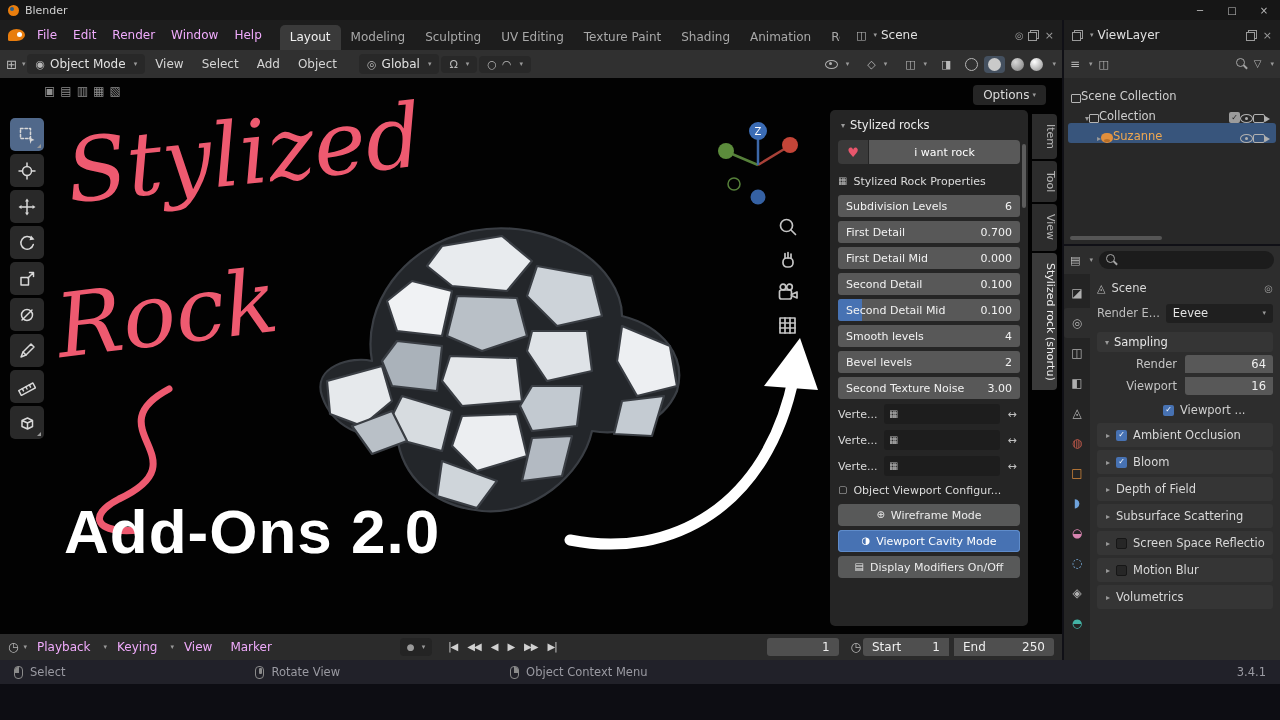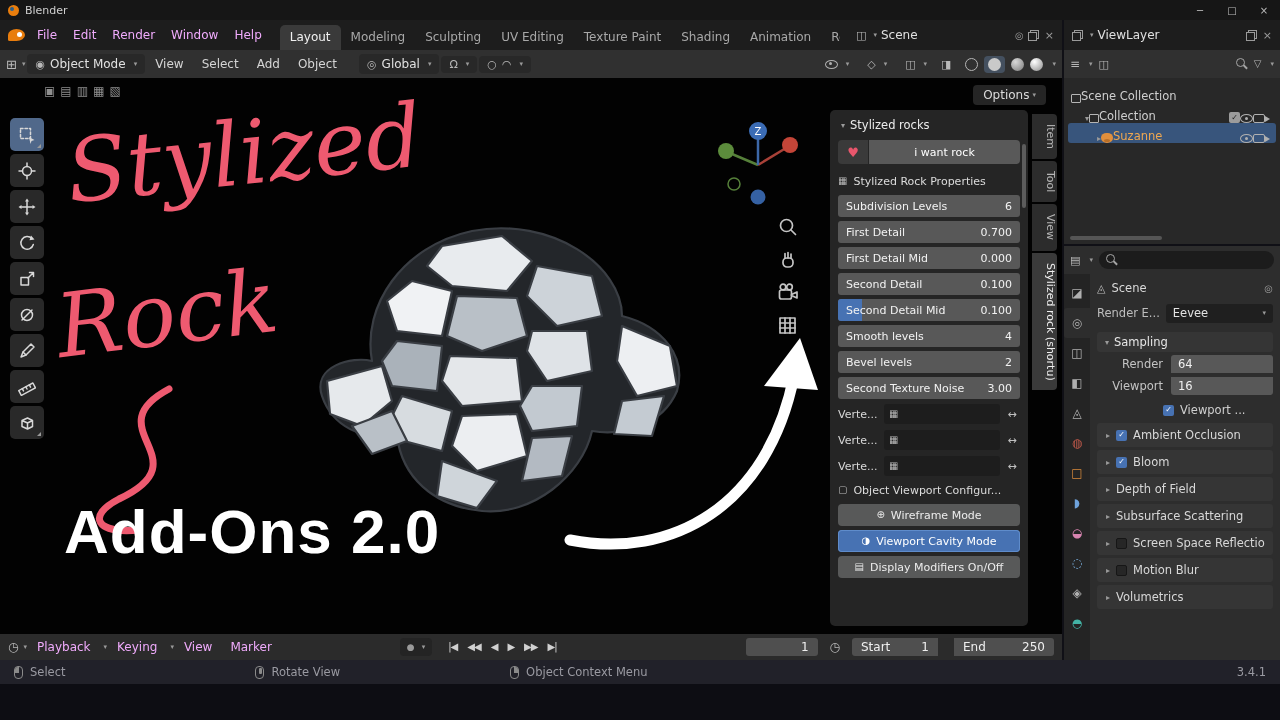--- a/index.html
+++ b/index.html
@@ -125,34 +125,34 @@
   .ptab{width:26px;height:30px;display:flex;align-items:center;justify-content:center;font-size:12px;color:#b0b0b0}
   .ptab.active{background:#2d2d2d;border-radius:3px 0 0 3px}
   .props-main{position:absolute;left:26px;top:28px;right:0;bottom:0;padding:4px 7px;font-size:11.5px}
   .crumb{height:20px;display:flex;align-items:center;gap:6px;color:#dadada}
   .engine-row{height:24px;display:flex;align-items:center;margin-top:3px;gap:6px}
   .engine-label{color:#bdbdbd;white-space:nowrap}
   .engine-dd{flex:1;height:19px;background:#1f1f1f;border-radius:3px;display:flex;align-items:center;padding:0 7px;color:#e2e2e2}
   .sec-header{height:20px;background:#353535;border-radius:3px;display:flex;align-items:center;gap:5px;padding:0 5px;margin-top:7px;color:#e6e6e6}
   .samp-row{height:20px;display:flex;align-items:center;margin-top:2px}
   .samp-label{flex:1;text-align:right;padding-right:8px;color:#c4c4c4}
-  .samp-val{width:102px;background:#585858;color:#f0f0f0;padding:2px 7px;border-radius:0}
+  .samp-val{width:88px;background:#585858;color:#f0f0f0;text-align:right;padding:2px 7px;border-radius:0}
   .samp-row.first .samp-val{border-radius:3px 3px 0 0}
   .samp-row.last .samp-val{border-radius:0 0 3px 3px}
   .cb-row{height:20px;display:flex;align-items:center;gap:6px;margin-top:4px;padding-left:66px;color:#cfcfcf;white-space:nowrap;overflow:hidden}
   .panel-row{height:24px;background:#353535;border-radius:3px;display:flex;align-items:center;gap:6px;padding:0 6px;margin-top:3px;color:#d8d8d8;white-space:nowrap;overflow:hidden}
 
   
   .timeline{position:absolute;left:0;top:634px;width:1062px;height:26px;background:#2b2b2b;display:flex;align-items:center;font-size:12px;padding:0 8px;gap:2px}
   .rec-pill{margin-left:118px;background:#242424;border-radius:4px;height:18px;display:flex;align-items:center;gap:4px;padding:0 7px}
   .transport{display:flex;align-items:center;gap:10px;margin-left:14px}
   .transport .icon{font-size:10px;color:#d0d0d0;letter-spacing:-1px}
   .tl-pill{background:#4f4f4f;height:18px;border-radius:3px;display:flex;align-items:center;padding:0 9px;gap:10px;color:#efefef}
   .frame-pill{width:72px;justify-content:flex-end;margin-left:auto}
-  .startend{display:flex;gap:16px;margin-left:10px}
+  .startend{display:flex;gap:5px;}
   .startend .tl-pill:first-child{border-radius:3px 0 0 3px;width:86px;justify-content:space-between}
   .startend .tl-pill:last-child{border-radius:0 3px 3px 0;width:100px;justify-content:space-between}
 
   
   .statusbar{position:absolute;left:0;top:660px;width:1280px;height:24px;background:#212129;display:flex;align-items:center;font-size:11.5px;color:#9a9aa2;padding:0 14px}
   .hint{display:flex;align-items:center;gap:7px}
   .mouse{width:9px;height:13px;border:1px solid #8a8a8a;border-radius:4px;position:relative;display:inline-block}
   .mouse.l::before{content:"";position:absolute;left:0;top:0;width:4px;height:6px;background:#8a8a8a;border-radius:3px 0 0 0}
   .mouse.m::before{content:"";position:absolute;left:3px;top:1px;width:2.5px;height:6px;background:#8a8a8a;border-radius:1px}
   .mouse.r::before{content:"";position:absolute;right:0;top:0;width:4px;height:6px;background:#8a8a8a;border-radius:0 3px 0 0}

